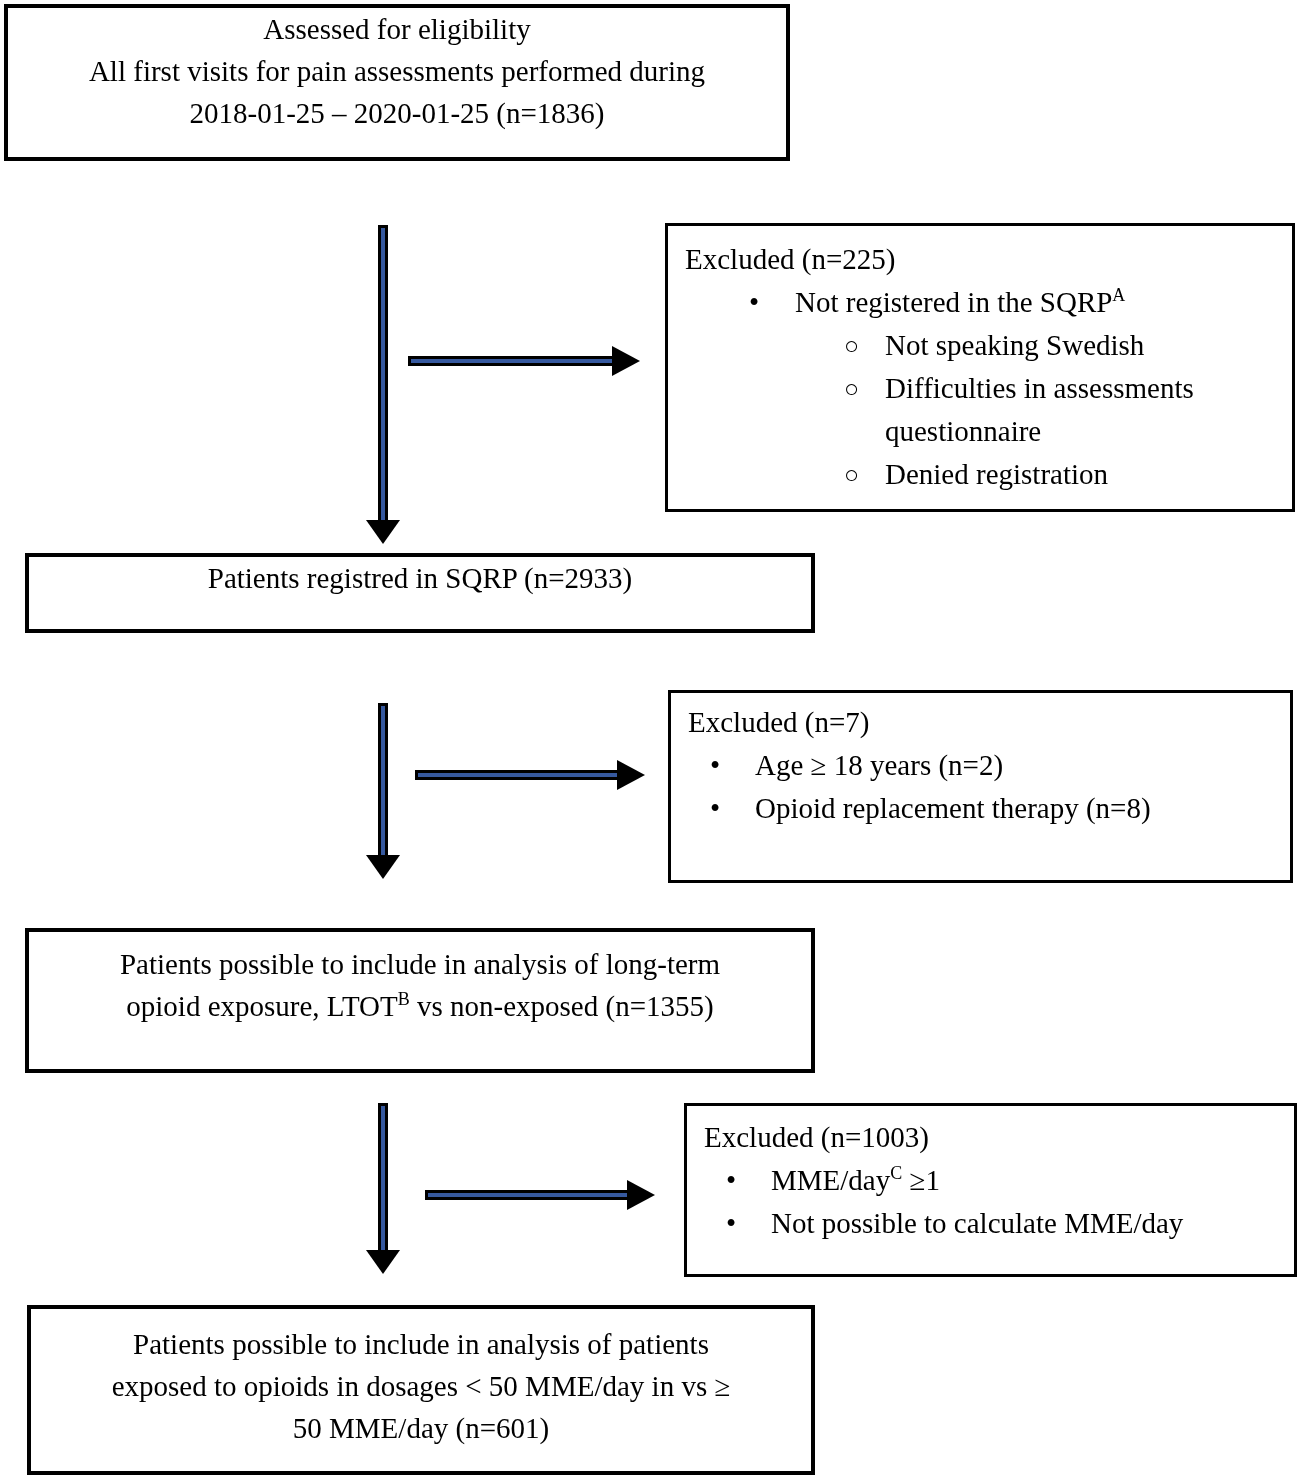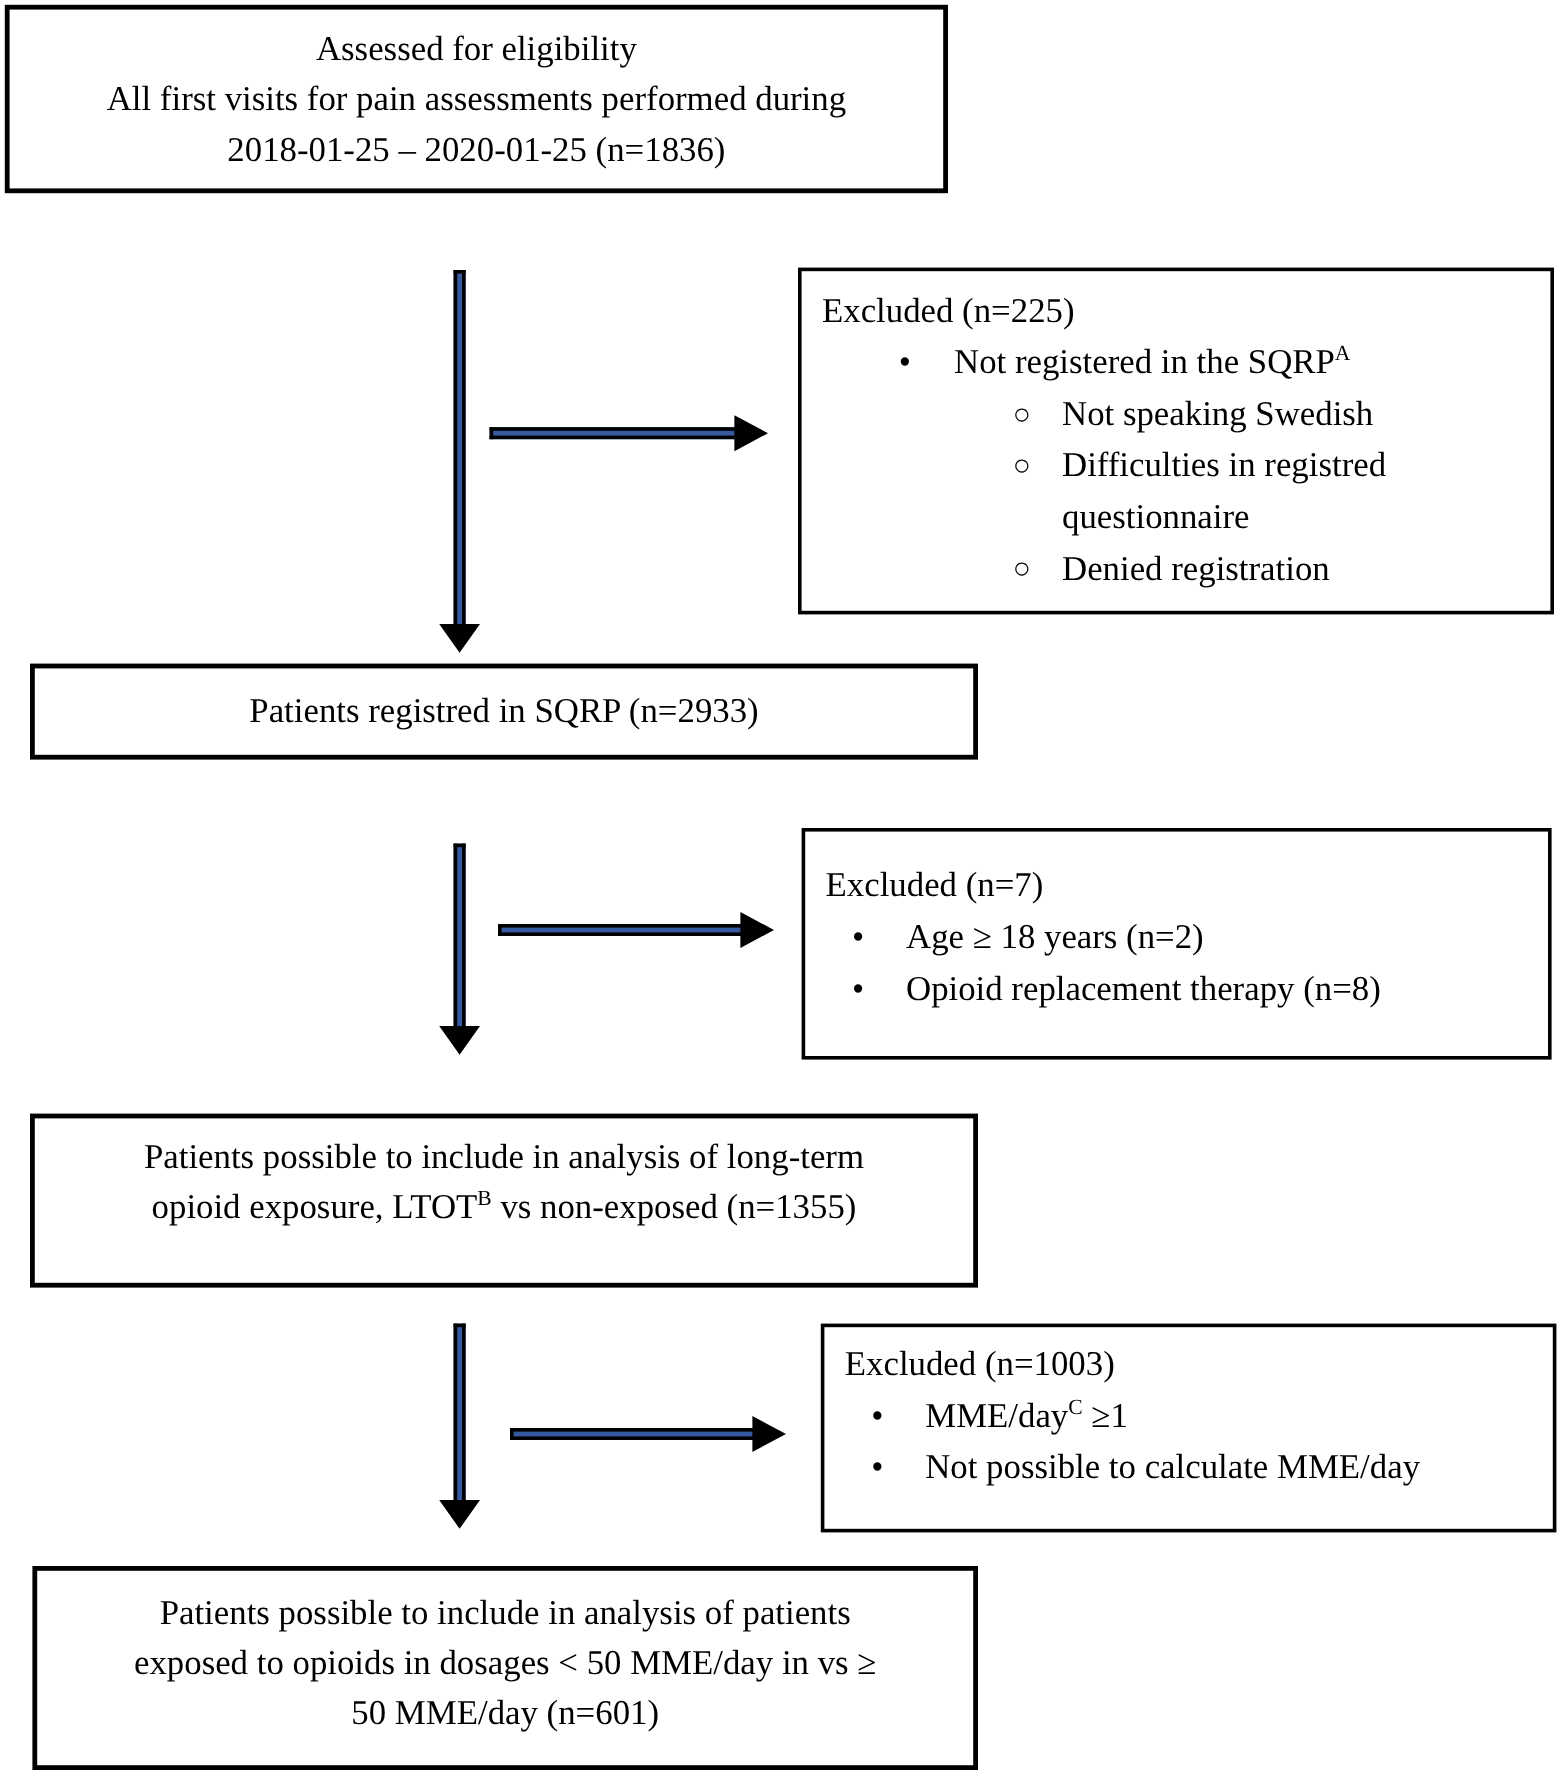--- a/index.html
+++ b/index.html
@@ -16,21 +16,20 @@
     position: absolute;
     box-sizing: border-box;
     background: #ffffff;
     border: 4px solid #000000;
     font-size: 29px;
     line-height: 42px;
   }
   .box.center {
     display: flex;
     flex-direction: column;
-    justify-content: center;
     text-align: center;
   }
   .box.topalign { text-align: center; }
   .box.excl {
     border-width: 3px;
     line-height: 43px;
     padding: 10px 12px 0 17px;
   }
   .row { display: flex; align-items: flex-start; }
   .row .marker { flex: 0 0 auto; }
@@ -96,39 +95,39 @@
     <div class="row b1">
       <span class="marker">•</span>
       <span class="itemtext"><span>Not registered in the SQRP</span><sup>A</sup></span>
     </div>
     <div class="row sub">
       <span class="marker">○</span>
       <span class="itemtext">Not speaking Swedish</span>
     </div>
     <div class="row sub">
       <span class="marker">○</span>
-      <span class="itemtext">Difficulties in registred questionnaire</span>
+      <span class="itemtext">Difficulties in assessments questionnaire</span>
     </div>
     <div class="row sub">
       <span class="marker">○</span>
       <span class="itemtext">Denied registration</span>
     </div>
   </div>
 
   <div class="box center" style="left:25px; top:553px; width:790px; height:80px;">
     <div>Patients registred in SQRP (n=2933)</div>
   </div>
 
   <div class="vshaft" style="left:378px; top:703px; height:152px; background:#36599F;"></div>
   <div class="vhead" style="left:366px; top:855px;"></div>
 
   <div class="hshaft" style="left:415px; top:770px; width:202px; background:#36599F;"></div>
   <div class="hhead" style="left:617px; top:760px;"></div>
 
-  <div class="box excl" style="left:668px; top:690px; width:625px; height:193px; padding-top:24px;">
+  <div class="box excl" style="left:668px; top:690px; width:625px; height:193px; padding-top:8px;">
     <div>Excluded (n=7)</div>
     <div class="row b2">
       <span class="marker">•</span>
       <span class="itemtext">Age ≥ 18 years (n=2)</span>
     </div>
     <div class="row b2">
       <span class="marker">•</span>
       <span class="itemtext">Opioid replacement therapy (n=8)</span>
     </div>
   </div>

